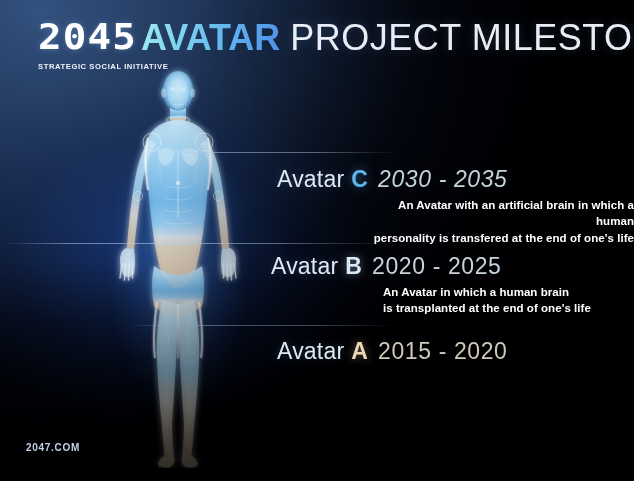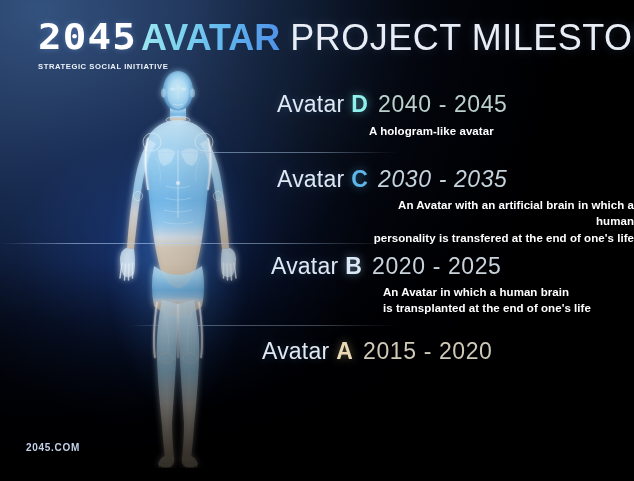--- a/index.html
+++ b/index.html
@@ -263,44 +263,38 @@
   <div class="logo">
     <div class="logo-mark">2045</div>
     <div class="logo-sub">STRATEGIC SOCIAL INITIATIVE</div>
   </div>
 
   <div class="headline">
     <span class="avatar">AVATAR</span>
     <span class="rest">PROJECT MILESTONES</span>
   </div>
 
-  <div class="milestone" style="left:277px;top:93px;">
-    <div class="ms-head">
-      <span class="ms-word">Avatar</span><span class="ms-letter" style="color:#8ff0ee;text-shadow:0 0 9px rgba(120,235,235,0.55);">D</span><span class="ms-years" style="color:#bcd0cc;">2040 - 2045</span>
-    </div>
-    <div class="ms-desc" style="margin-left:92px;margin-top:7px;">A hologram-like avatar</div>
-  </div>
 
   <div class="milestone" style="left:277px;top:168px;">
     <div class="ms-head">
       <span class="ms-word">Avatar</span><span class="ms-letter" style="color:#5fb7e8;text-shadow:0 0 9px rgba(80,170,235,0.55);">C</span><span class="ms-years" style="color:#c3d2db;font-style:italic;">2030 - 2035</span>
     </div>
     <div class="ms-desc" style="margin-left:86px;margin-top:6px;text-align:right;">An Avatar with an artificial brain in which a human
 personality  is transfered at the end of one's life</div>
   </div>
 
   <div class="milestone" style="left:271px;top:255px;">
     <div class="ms-head">
       <span class="ms-word">Avatar</span><span class="ms-letter" style="color:#dbe9f7;text-shadow:0 0 9px rgba(170,210,245,0.5);">B</span><span class="ms-years" style="color:#c9d3dc;">2020 - 2025</span>
     </div>
     <div class="ms-desc" style="margin-left:112px;margin-top:6px;">An Avatar in which a human brain
 is transplanted at the end of one's life</div>
   </div>
 
-  <div class="milestone" style="left:262px;top:340px;text-align:right;">
+  <div class="milestone" style="left:277px;top:340px;text-align:right;">
     <div class="ms-head">
       <span class="ms-word">Avatar</span><span class="ms-letter" style="color:#ead9b4;text-shadow:0 0 9px rgba(225,205,160,0.45);">A</span><span class="ms-years" style="color:#cfc9b8;">2015 - 2020</span>
     </div>
   </div>
 
-  <div class="footer">2045.COM</div>
+  <div class="footer">2047.COM</div>
 
 </div>
 
 </body></html>

